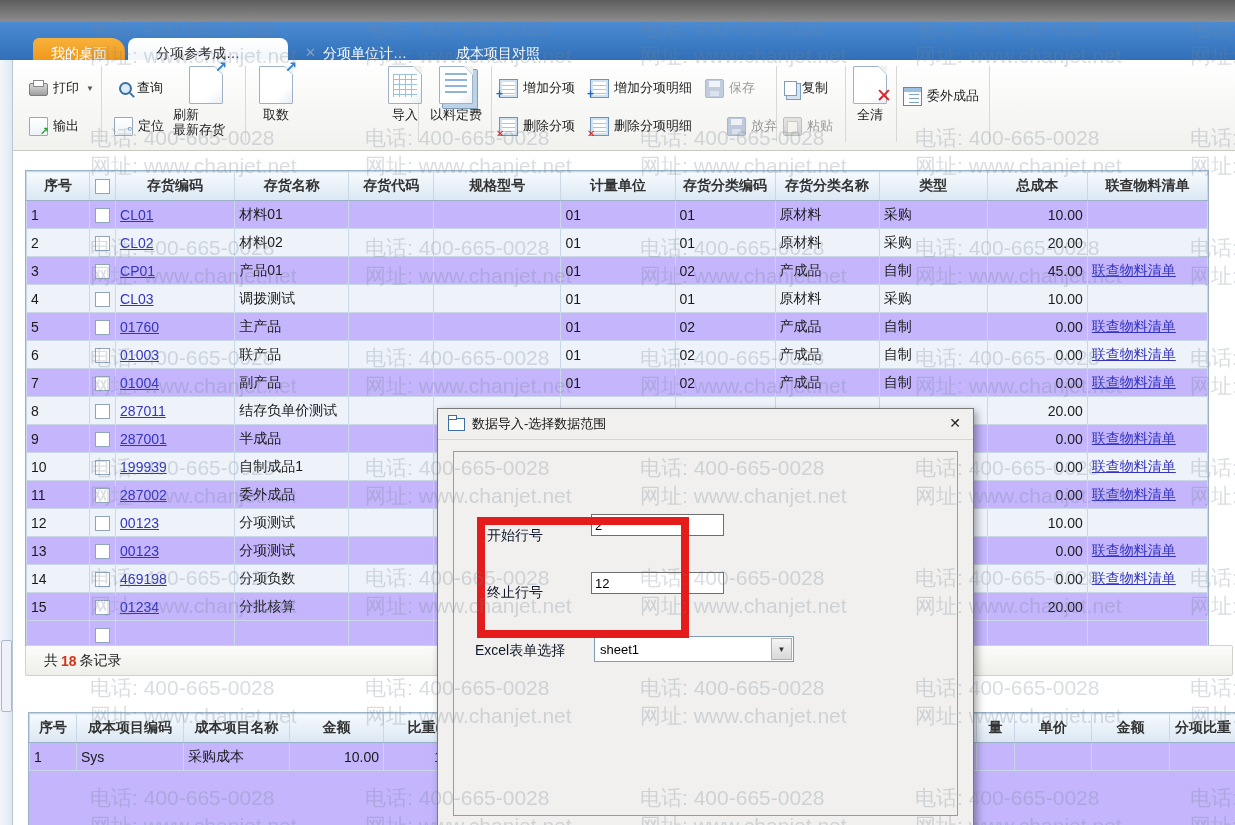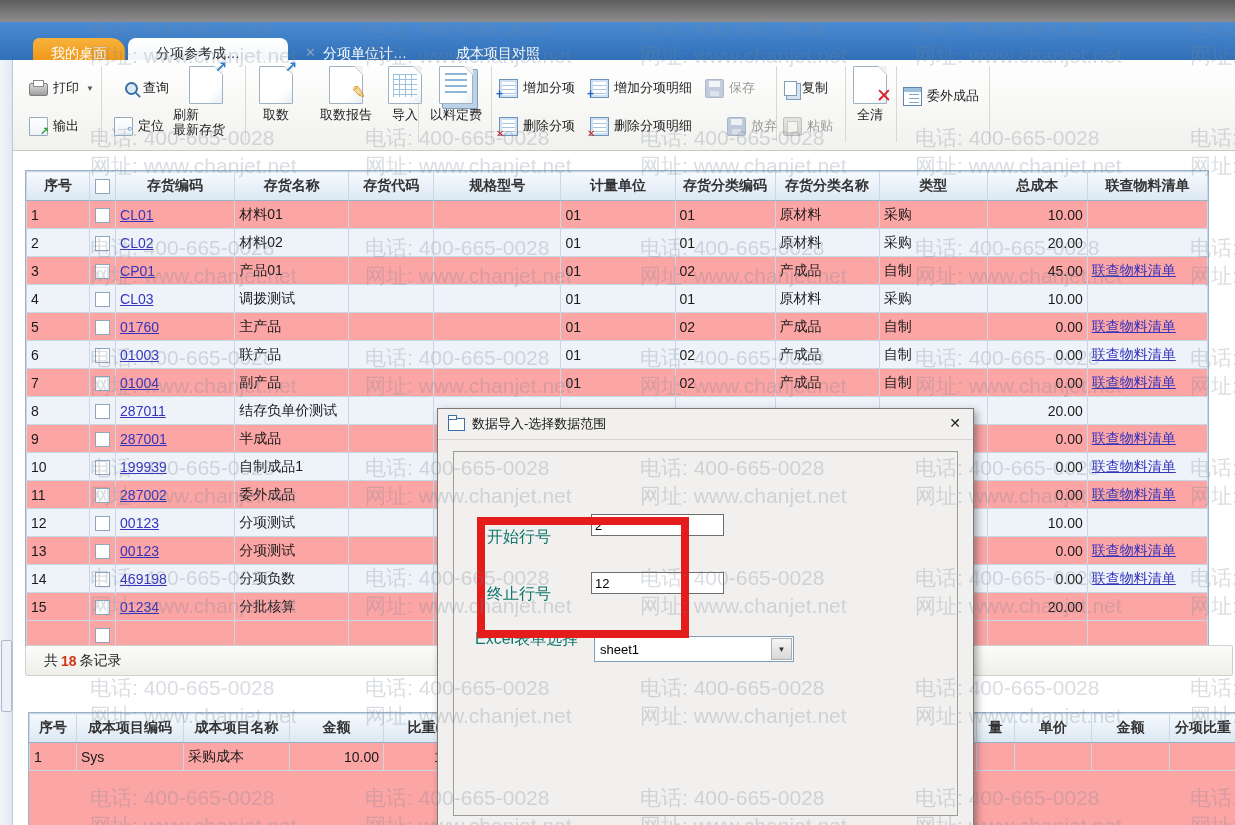--- a/index.html
+++ b/index.html
@@ -75,21 +75,21 @@
   .g-arrow::after{content:"↗";position:absolute;right:-5px;top:-9px;color:#2f7fd0;font-size:15px;font-weight:bold;}
   .g-pencil::after{content:"✎";position:absolute;right:-4px;bottom:0px;color:#e0930f;font-size:17px;}
   .g-sheet::after{content:"";position:absolute;left:4px;top:7px;right:4px;bottom:6px;
     background:repeating-linear-gradient(#9cc0e0 0 1px,transparent 1px 5px),
                repeating-linear-gradient(90deg,#9cc0e0 0 1px,transparent 1px 6px);}
   .g-clear::after{content:"✕";position:absolute;right:-6px;bottom:-4px;color:#e02020;font-size:19px;font-weight:bold;}
   .g-stack{box-shadow:4px 4px 0 #bcd2e8,4px 4px 0 1px #7f9db9;}
   .g-lines::after{content:"";position:absolute;left:5px;top:6px;right:5px;bottom:8px;
     background:repeating-linear-gradient(#8fb4d6 0 2px,transparent 2px 6px);}
   
-  .tblwrap{position:absolute;overflow:hidden;background:#fca5a5;}
+  .tblwrap{position:absolute;overflow:hidden;background:#c4b5fd;}
   table.tbl{border-collapse:collapse;table-layout:fixed;width:100%;}
   .tbl th,.tbl td{border:1px solid #c9d7e6;font-size:14px;color:#1a1a1a;
     overflow:hidden;white-space:nowrap;padding:0 4px;height:28px;box-sizing:border-box;}
   .tbl th{height:29px;background:linear-gradient(#f6fafd,#dbe7f3);
     border-bottom:1px solid #9ab2c8;font-weight:bold;color:#333;}
   .tbl tr.alt td{background:#eef3fa;}
   .tbl td.num{text-align:right;}
   .lnk{color:#3434bf;text-decoration:underline;cursor:pointer;}
   .cbx{display:inline-block;width:13px;height:13px;background:#fff;border:1px solid #90a4bc;vertical-align:middle;cursor:pointer;}
   
@@ -99,21 +99,21 @@
   .recbar b{color:#d43418;}
   
   .dialog{position:absolute;left:437px;top:408px;width:535px;height:440px;
     background:#f1f0ee;border:1px solid #7a7a7a;box-shadow:3px 3px 8px rgba(0,0,0,.35);z-index:10;}
   .dlg-title{position:relative;height:30px;border-bottom:1px solid #d5d5d0;
     display:flex;align-items:center;padding:0 10px;font-size:13px;color:#111;gap:7px;}
   .dlg-close{position:absolute;right:12px;top:6px;font-size:14px;color:#222;cursor:pointer;}
   .ic-folder{width:15px;height:11px;background:#fff;border:1px solid #3a6ea5;position:relative;}
   .ic-folder::before{content:"";position:absolute;left:-1px;top:-4px;width:7px;height:3px;background:#fff;border:1px solid #3a6ea5;}
   .groupbox{position:absolute;left:15px;top:42px;width:503px;height:363px;border:1px solid #9c9c96;}
-  .dlg-label{position:absolute;font-size:16px;color:#0f766e;}
+  .dlg-label{position:absolute;font-size:14px;color:#0f172a;}
   .dlg-input{position:absolute;height:22px;background:#fff;border:1px solid #6e6e6e;
     font-size:13px;color:#000;padding:0 3px;box-sizing:border-box;font-family:inherit;}
   .combo{position:absolute;left:140px;top:184px;width:200px;height:26px;background:#fff;
     border:1px solid #7f9db9;box-sizing:border-box;font-size:13px;display:flex;align-items:center;padding-left:5px;cursor:pointer;}
   .combo .arrowbtn{position:absolute;right:1px;top:1px;bottom:1px;width:19px;
     background:linear-gradient(#f5f5f5,#d8d8d8);border:1px solid #aeaeae;
     display:flex;align-items:center;justify-content:center;font-size:8px;color:#333;}
   .redbox{position:absolute;left:23px;top:65px;width:196px;height:105px;
     border:8px solid #e41c1c;z-index:5;pointer-events:none;}
   
@@ -150,40 +150,36 @@
 
   <div class="tbtn" style="left:16px;top:16px">
     <span class="ic ic-printer"></span>
     <span>打印</span>
     <span class="dd">▼</span>
   </div>
   <div class="tbtn" style="left:16px;top:54px">
     <span class="ic ic-page ic-out"></span>
     <span>输出</span>
   </div>
-  <div class="tbtn" style="left:112px;top:16px">
+  <div class="tbtn" style="left:106px;top:16px">
     <span class="ic ic-search"></span>
     <span>查询</span>
   </div>
   <div class="tbtn" style="left:101px;top:54px">
     <span class="ic ic-page ic-loc"></span>
     <span>定位</span>
   </div>
   <div class="tbig" style="left:160px;width:66px">
     <span class="bigic g-arrow"></span>
     <span class="lbl2" style="text-align:left;align-self:flex-start;">刷新
 最新存货</span>
   </div>
   <div class="tbig" style="left:236px;width:54px">
     <span class="bigic g-arrow"></span>
     <span class="lbl2">取数</span>
-  </div>
-  <div class="tbig" style="left:294px;width:78px">
-    <span class="bigic g-pencil"></span>
-    <span class="lbl2">取数报告</span>
   </div>
   <div class="tbig" style="left:368px;width:48px">
     <span class="bigic g-sheet"></span>
     <span class="lbl2">导入</span>
   </div>
   <div class="tbig" style="left:411px;width:64px">
     <span class="bigic g-stack g-lines"></span>
     <span class="lbl2">以料定费</span>
   </div>
 
@@ -545,21 +541,21 @@
   <div class="dlg-title">
     <span class="ic-folder"></span>
     <span>数据导入-选择数据范围</span>
     <span class="dlg-close">✕</span>
   </div>
   <div class="groupbox">
     <span class="dlg-label" style="left:33px;top:75px">开始行号</span>
     <input class="dlg-input" style="left: 137px; top: 62px; width: 133px;" value="2">
     <span class="dlg-label" style="left:33px;top:132px">终止行号</span>
     <input class="dlg-input" style="left: 137px; top: 120px; width: 133px;" value="12">
-    <span class="dlg-label" style="left:21px;top:177px">Excel表单选择</span>
+    <span class="dlg-label" style="left:21px;top:190px">Excel表单选择</span>
     <div class="combo">
       <span>sheet1</span>
       <span class="arrowbtn">▼</span>
     </div>
     <div class="redbox"></div>
   </div>
 </div>
 
 <div class="wm">
     <span style="left: 90px; top: 14px;">电话: 400-665-0028</span>

